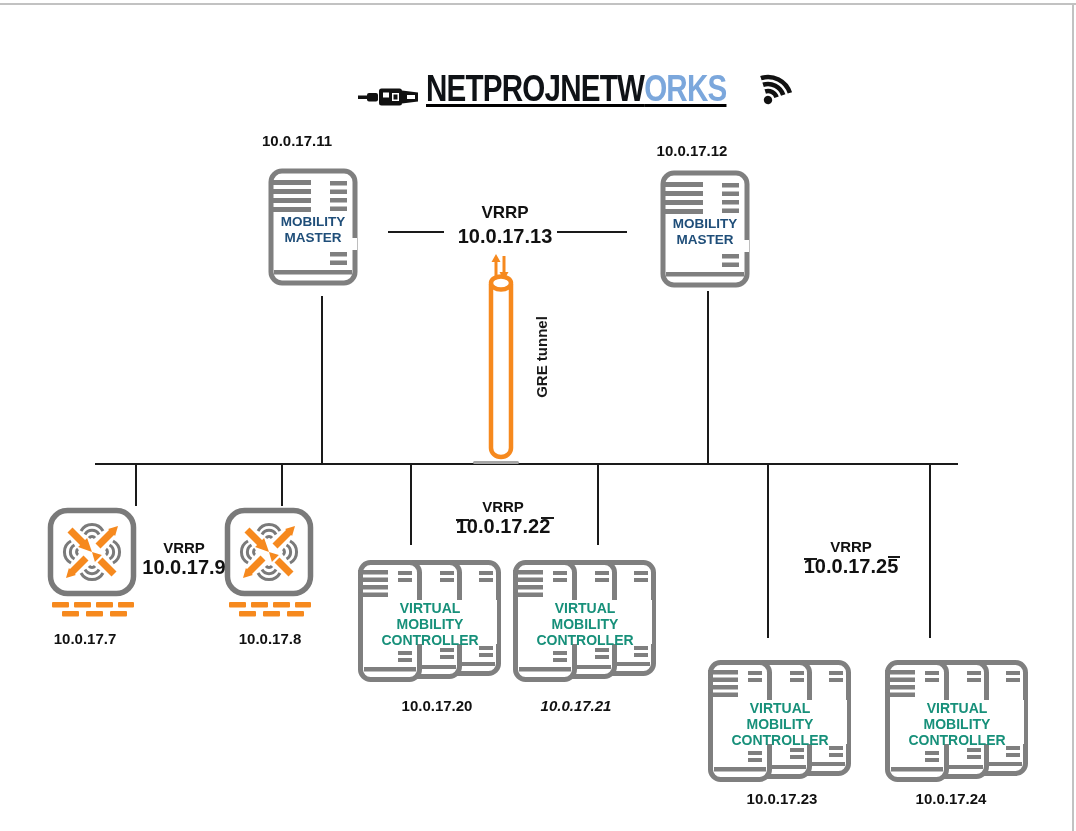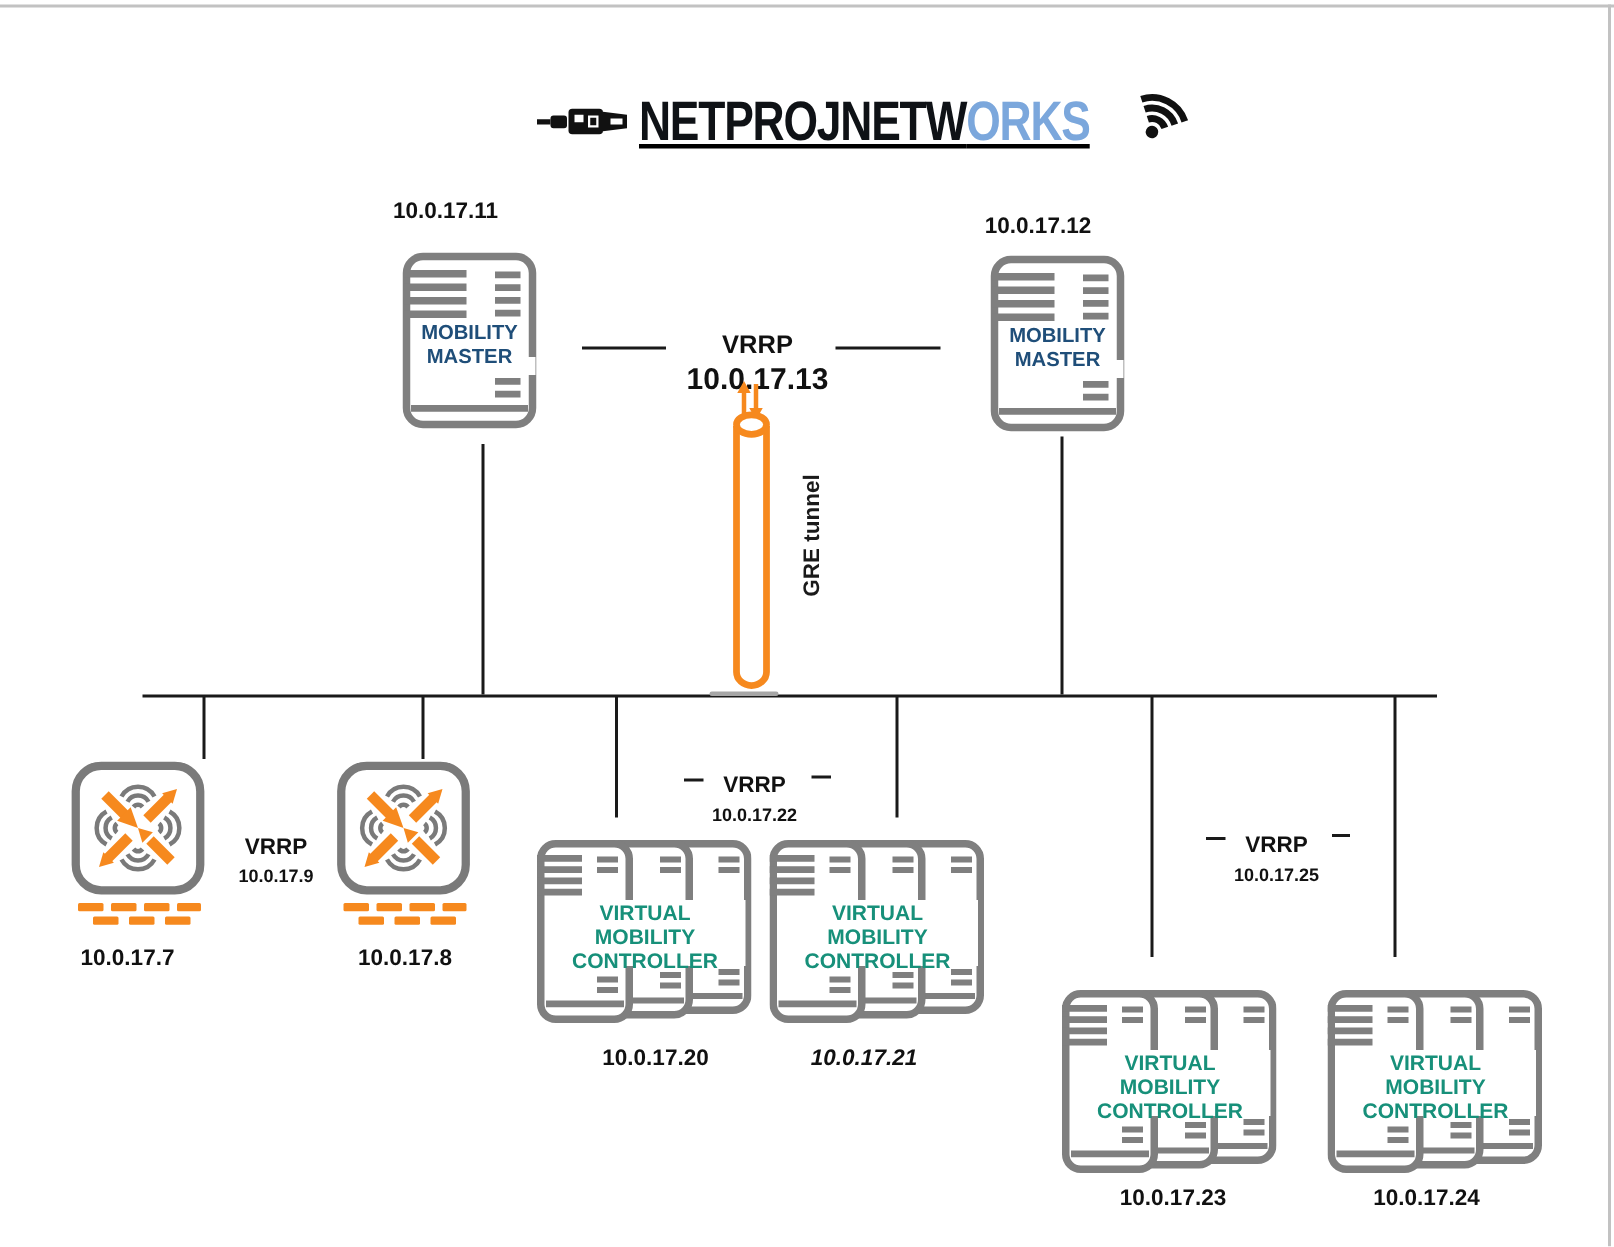--- a/index.html
+++ b/index.html
@@ -9,32 +9,32 @@
     font-family:"Liberation Sans", sans-serif;
   }
   .abs{position:absolute;border-radius:28px;}
   .line{position:absolute;background:#1a1a1a;}
   .page-border{position:absolute;background:#c2c2c2;}
   .ip-label{
     position:absolute;font-weight:bold;font-size:15px;color:#111;
     text-align:center;letter-spacing:0px;
   }
   .vrrp-block{position:absolute;text-align:center;color:#111;font-weight:bold;}
-  .vrrp-title{font-size:15px;line-height:18px;margin-top:17px;}
-  .vrrp-ip{font-size:12px;line-height:20px;}
+  .vrrp-title{font-size:15px;line-height:18px;}
+  .vrrp-ip{font-size:20px;line-height:20px;}
   .vrrp-block.big .vrrp-title{font-size:17px;line-height:22px;}
   .vrrp-block.big .vrrp-ip{font-size:20px;line-height:24px;}
   .gre-label{
     position:absolute;left:468px;top:349px;width:146px;height:16px;
     transform:rotate(-90deg);transform-origin:center;
     font-size:15px;font-weight:700;color:#1a1a1a;text-align:center;
   }
   .logo-wrap{
     position:absolute;left:358px;top:52px;width:320px;height:58px;
-    display:flex;align-items:center;
+    display:flex;align-items:flex-end;
   }
   .logo-text{
     font-size:37px;font-weight:700;letter-spacing:-1px;
     transform:scaleX(0.80);transform-origin:left center;
     white-space:nowrap;
     text-decoration:underline;
     text-underline-offset:3px;
   }
   .logo-black{color:#0f1216;}
   .logo-blue{color:#7ba7dc;}

